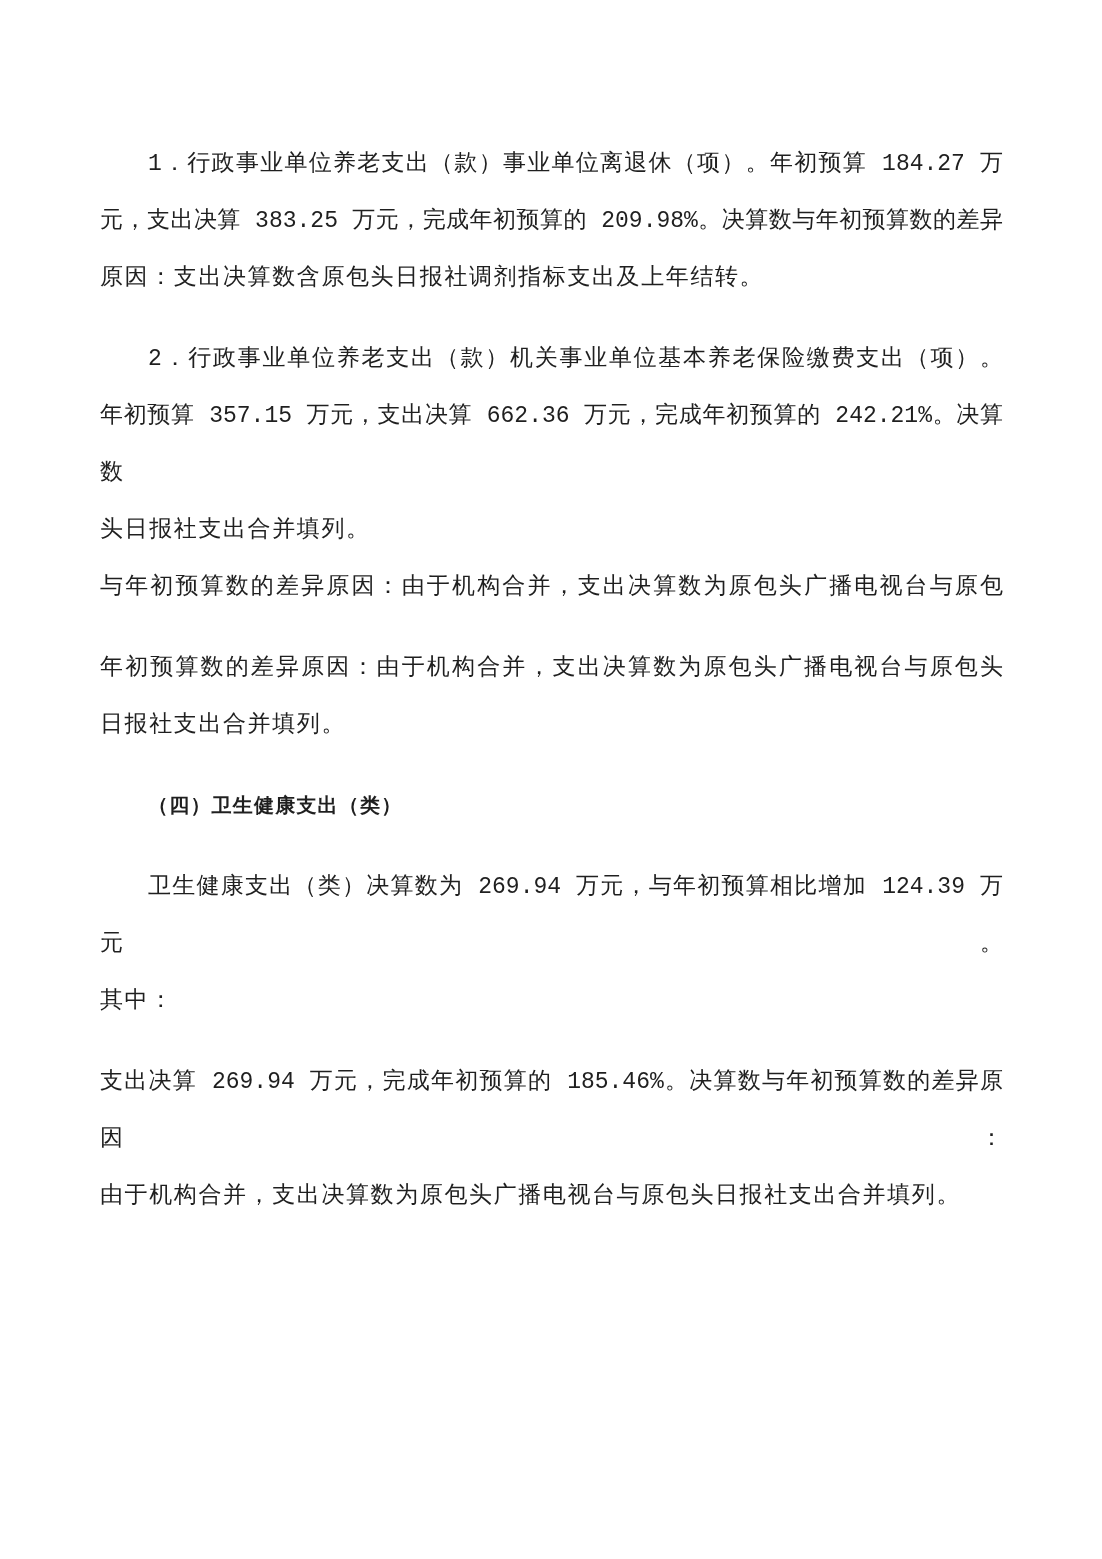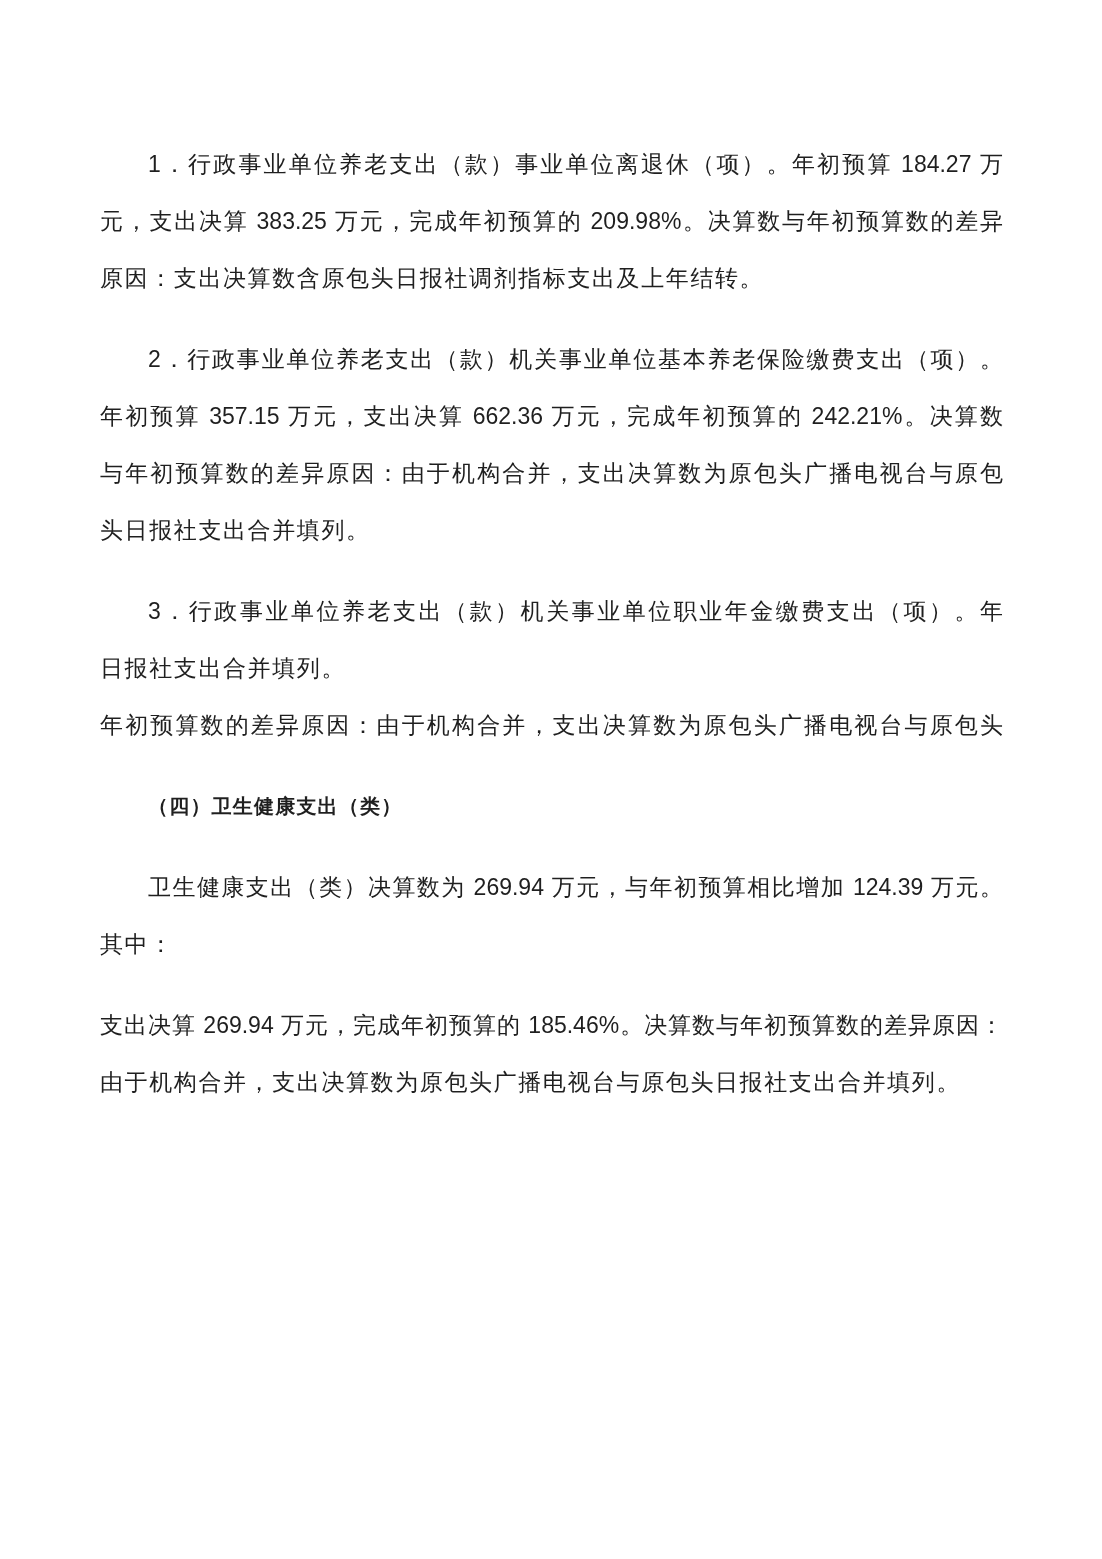--- a/index.html
+++ b/index.html
@@ -2,21 +2,21 @@
 <html><head>
 <meta charset="utf-8">
 <style>
   * { margin: 0; padding: 0; box-sizing: border-box; }
   html, body { background: #ffffff; }
   .page {
     position: relative;
     width: 1102px;
     height: 1281px;
     background: #ffffff;
-    font-family: Liberation Sans, sans-serif;
+    font-family: Liberation Mono, monospace;
     color: #1f1f1f;
     overflow: hidden;
     padding-left: 31px;
   }
   .content {
     position: absolute;
     left: 100px;
     top: 136px;
     width: 903px;
   }
@@ -60,28 +60,27 @@
 
     <div class="para">
       <div class="t-line t-first">1．行政事业单位养老支出（款）事业单位离退休（项）。年初预算 184.27 万</div>
       <div class="t-line">元，支出决算 383.25 万元，完成年初预算的 209.98%。决算数与年初预算数的差异</div>
       <div class="t-line t-last">原因：支出决算数含原包头日报社调剂指标支出及上年结转。</div>
     </div>
 
     <div class="para">
       <div class="t-line t-first">2．行政事业单位养老支出（款）机关事业单位基本养老保险缴费支出（项）。</div>
       <div class="t-line">年初预算 357.15 万元，支出决算 662.36 万元，完成年初预算的 242.21%。决算数</div>
+      <div class="t-line t-last">头日报社支出合并填列。</div>
       <div class="t-line">与年初预算数的差异原因：由于机构合并，支出决算数为原包头广播电视台与原包</div>
-      <div class="t-line t-last">头日报社支出合并填列。</div>
     </div>
 
     <div class="para">
-      <div class="t-line t-first">3．行政事业单位养老支出（款）机关事业单位职业年金缴费支出（项）。年</div>
+      <div class="t-line">年初预算数的差异原因：由于机构合并，支出决算数为原包头广播电视台与原包头</div>
       <div class="t-line t-last">日报社支出合并填列。</div>
-      <div class="t-line">年初预算数的差异原因：由于机构合并，支出决算数为原包头广播电视台与原包头</div>
     </div>
 
     <div class="heading">（四）卫生健康支出（类）</div>
 
     <div class="para">
       <div class="t-line t-first">卫生健康支出（类）决算数为 269.94 万元，与年初预算相比增加 124.39 万元。</div>
       <div class="t-line t-last">其中：</div>
     </div>
 
     <div class="para">

